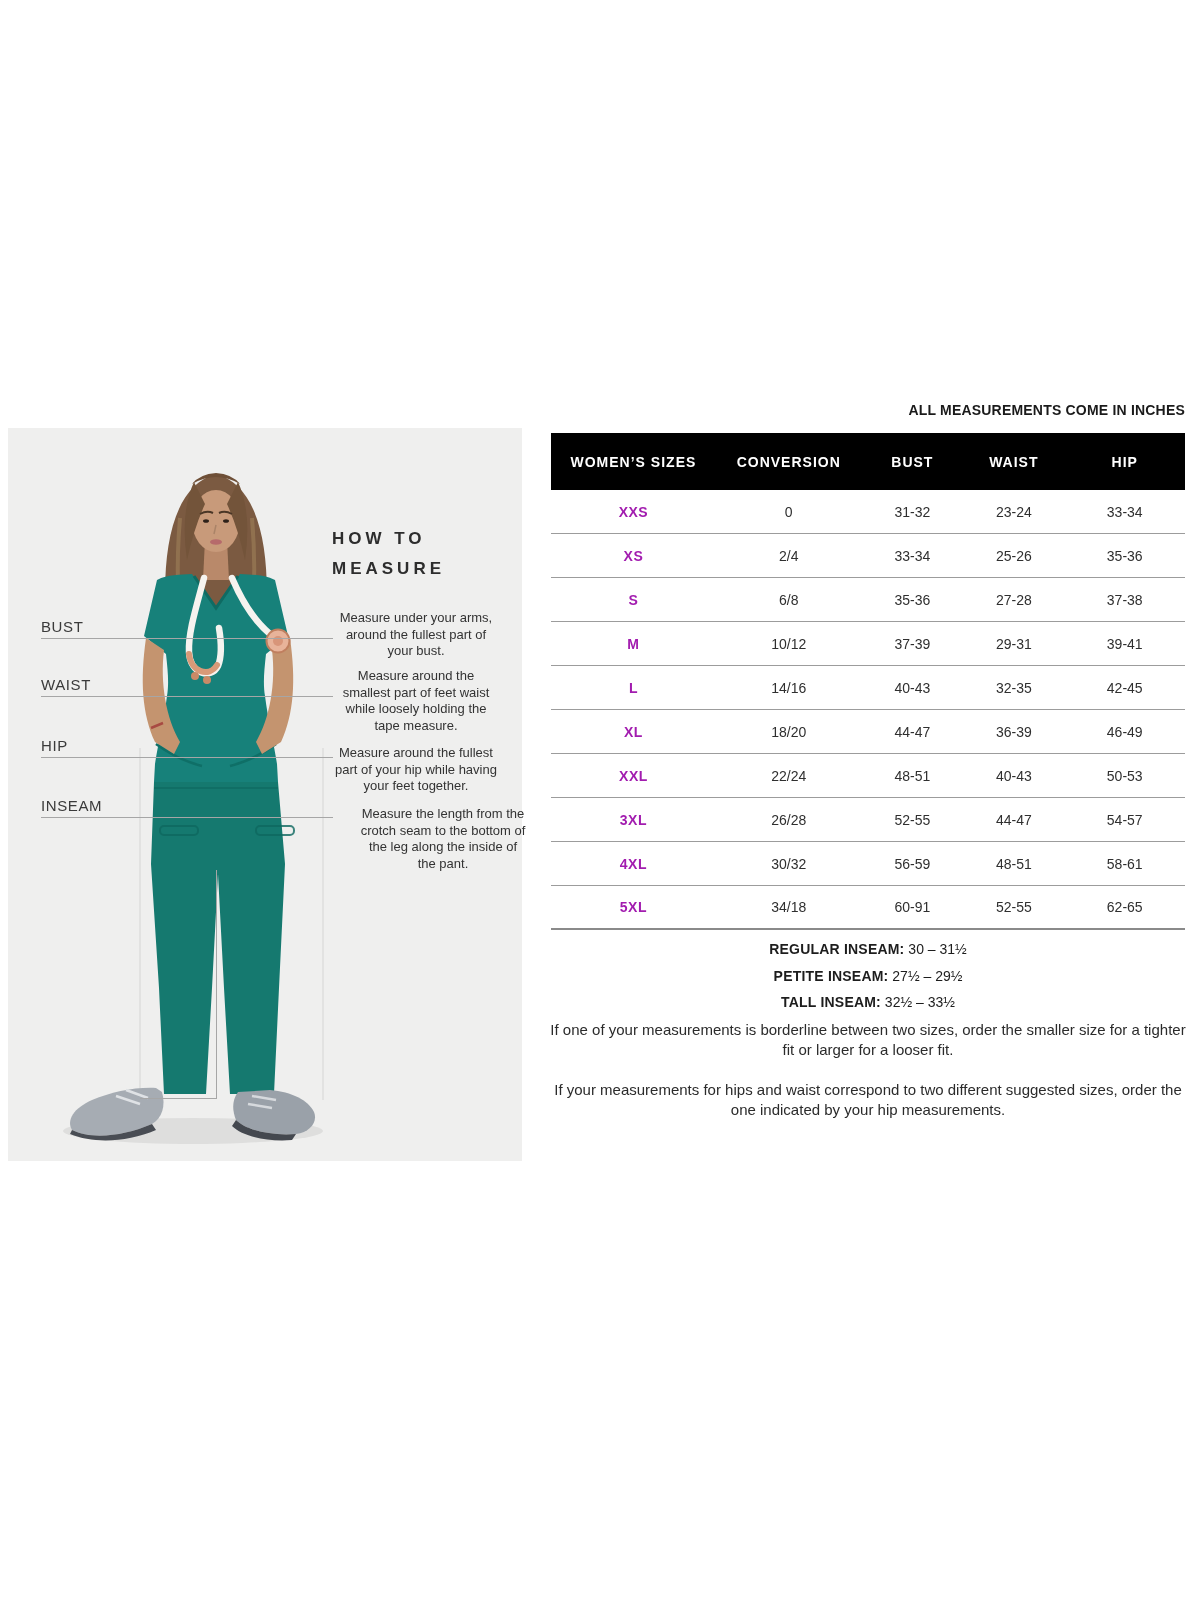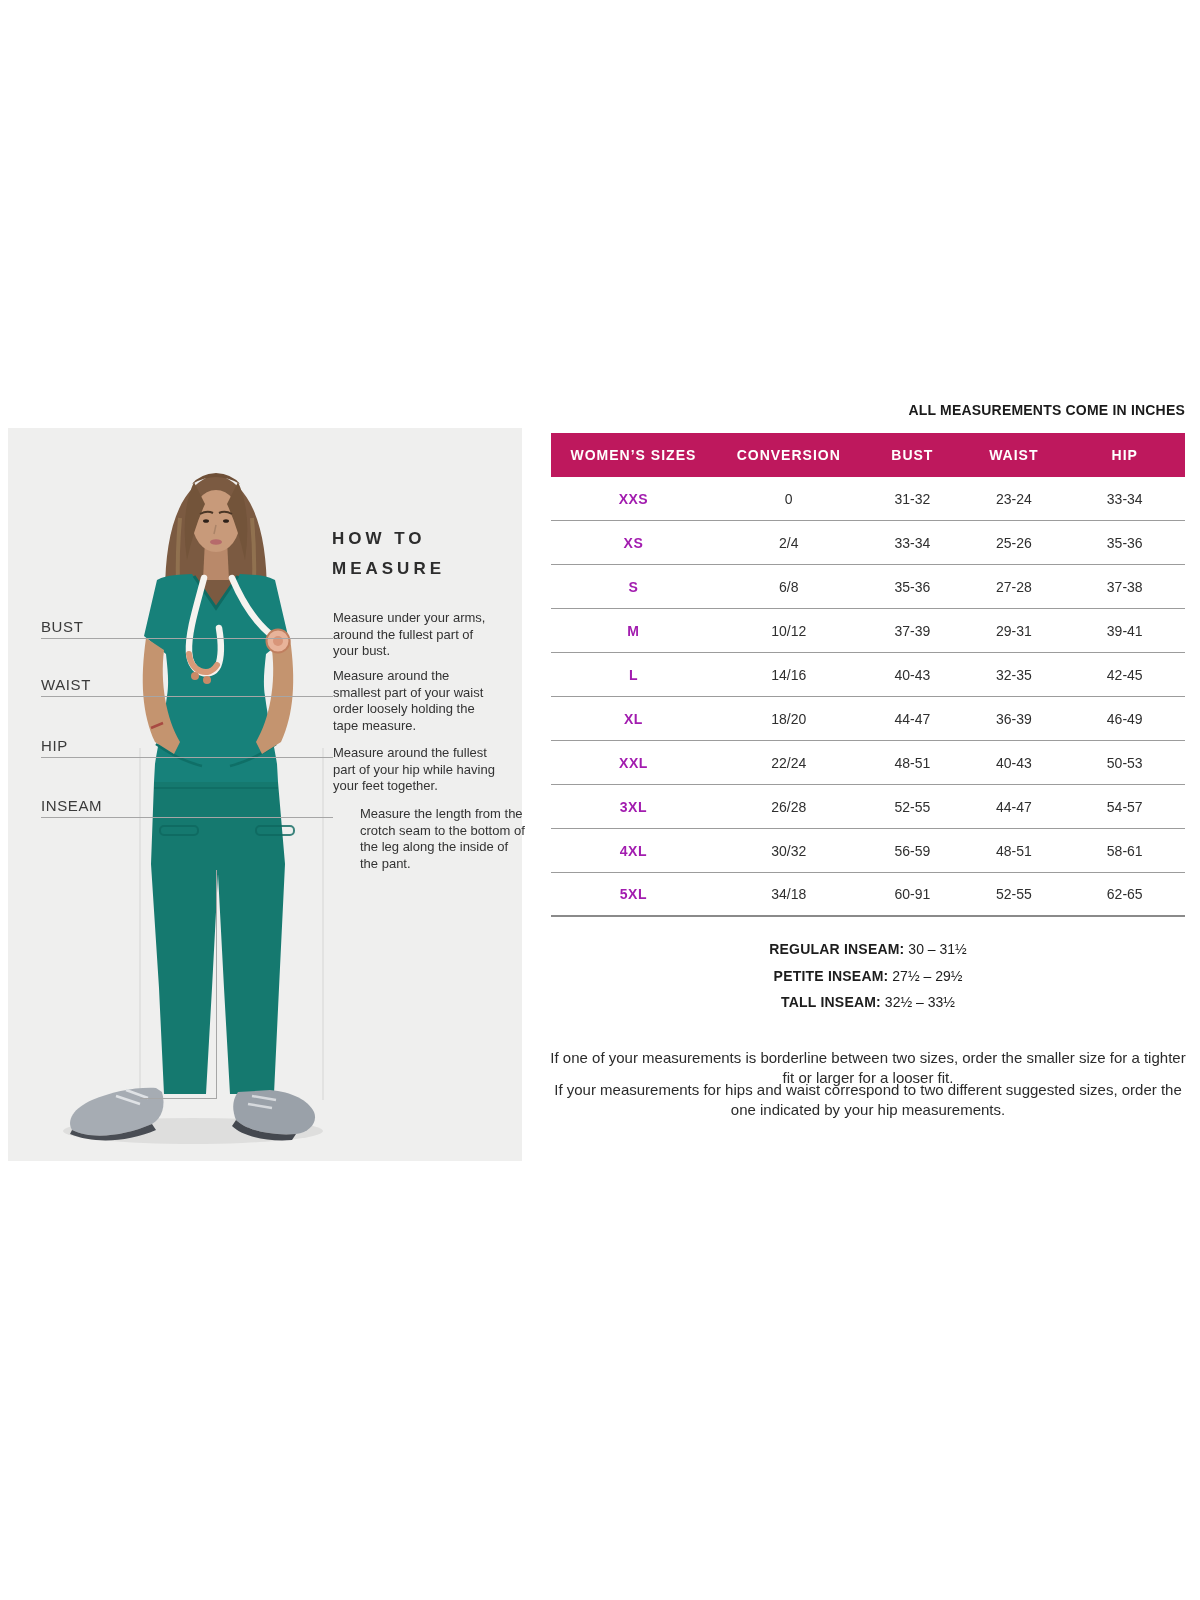--- a/index.html
+++ b/index.html
@@ -20,45 +20,45 @@
   .vtick  { position:absolute; left:132px; top:670px; width:77px; height:1px; background:#a6a6a6; }
 
   .mlabel { position:absolute; left:33px; font-size:15px; color:#3a3a3a; letter-spacing:0.6px; }
   .mlabel.bust   { top:190px; }
   .mlabel.waist  { top:248px; }
   .mlabel.hip    { top:309px; }
   .mlabel.inseam { top:369px; }
 
   .howto { position:absolute; left:324px; top:96px; font-size:17px; font-weight:bold;
            color:#2d2d2d; letter-spacing:4px; line-height:30px; }
-  .mdesc { position:absolute; left:325px; width:166px; font-size:13px; line-height:16.5px; color:#333333; }
+  .mdesc { position:absolute; left:325px; width:166px; font-size:13px; line-height:16.5px; color:#333333;text-align:center; }
   .mdesc.bust   { top:182px; }
   .mdesc.waist  { top:240px; }
   .mdesc.hip    { top:317px; }
   .mdesc.inseam { top:378px;margin-left:27px; }
 
   
   .chart { position:absolute; left:551px; top:0; width:634px; }
   .chart-title { position:absolute; top:402px; left:0; width:100%; text-align:right;
                  font-size:14px; font-weight:bold; color:#1a1a1a; letter-spacing:0.2px; }
   .table { position:absolute; top:433px; left:0; width:100%; }
   .tr { display:flex; align-items:center; height:44px; border-bottom:1px solid #9c9c9c; }
   .tr.last { border-bottom:2px solid #8a8a8a; }
-  .thead { background:#be185d; border-bottom:none; height:44px; }
+  .thead { background:#000000; border-bottom:none; height:57px; }
   .td { text-align:center; font-size:14px; color:#2f2f2f; }
   .thead .td { color:#ffffff; font-weight:bold; letter-spacing:1px; font-size:14px; }
   .c1 { width:26%; } .c2 { width:23%; } .c3 { width:16%; } .c4 { width:16%; } .c5 { width:19%; }
   .size-cell { font-weight:bold; color:#a21caf; letter-spacing:0.5px; }
 
   .inseam-notes { position:absolute; top:936px; left:0; width:100%; text-align:center;
                   font-size:14px; line-height:26.5px; color:#1d1d1d; }
   .inseam-notes b { letter-spacing:0.2px; }
   .footnote { position:absolute; left:-4px; width:642px; text-align:center;
               font-size:15px; line-height:20px; color:#2b2b2b; }
-  .footnote.f1 { top:1048px; }
+  .footnote.f1 { top:1020px; }
   .footnote.f2 { top:1080px; }
 </style>
 </head>
 <body>
 
 <div class="canvas">
 
   <section class="photo-panel">
 
     <svg class="figure-svg" viewBox="0 0 514 733" aria-hidden="true">
@@ -132,21 +132,21 @@
     <div class="mlabel waist">WAIST</div>
     <div class="mlabel hip">HIP</div>
     <div class="mlabel inseam">INSEAM</div>
 
     <div class="howto">
       <div>HOW TO</div>
       <div>MEASURE</div>
     </div>
 
     <div class="mdesc bust">Measure under your arms, around the fullest part of your bust.</div>
-    <div class="mdesc waist">Measure around the smallest part of your waist order loosely holding the tape measure.</div>
+    <div class="mdesc waist">Measure around the smallest part of feet waist while loosely holding the tape measure.</div>
     <div class="mdesc hip">Measure around the fullest part of your hip while having your feet together.</div>
     <div class="mdesc inseam">Measure the length from the crotch seam to the bottom of the leg along the inside of the pant.</div>
   </section>
 
   <section class="chart">
     <div class="chart-title">ALL MEASUREMENTS COME IN INCHES</div>
 
     <div class="table">
       <div class="tr thead">
         <div class="td c1">WOMEN’S SIZES</div>

